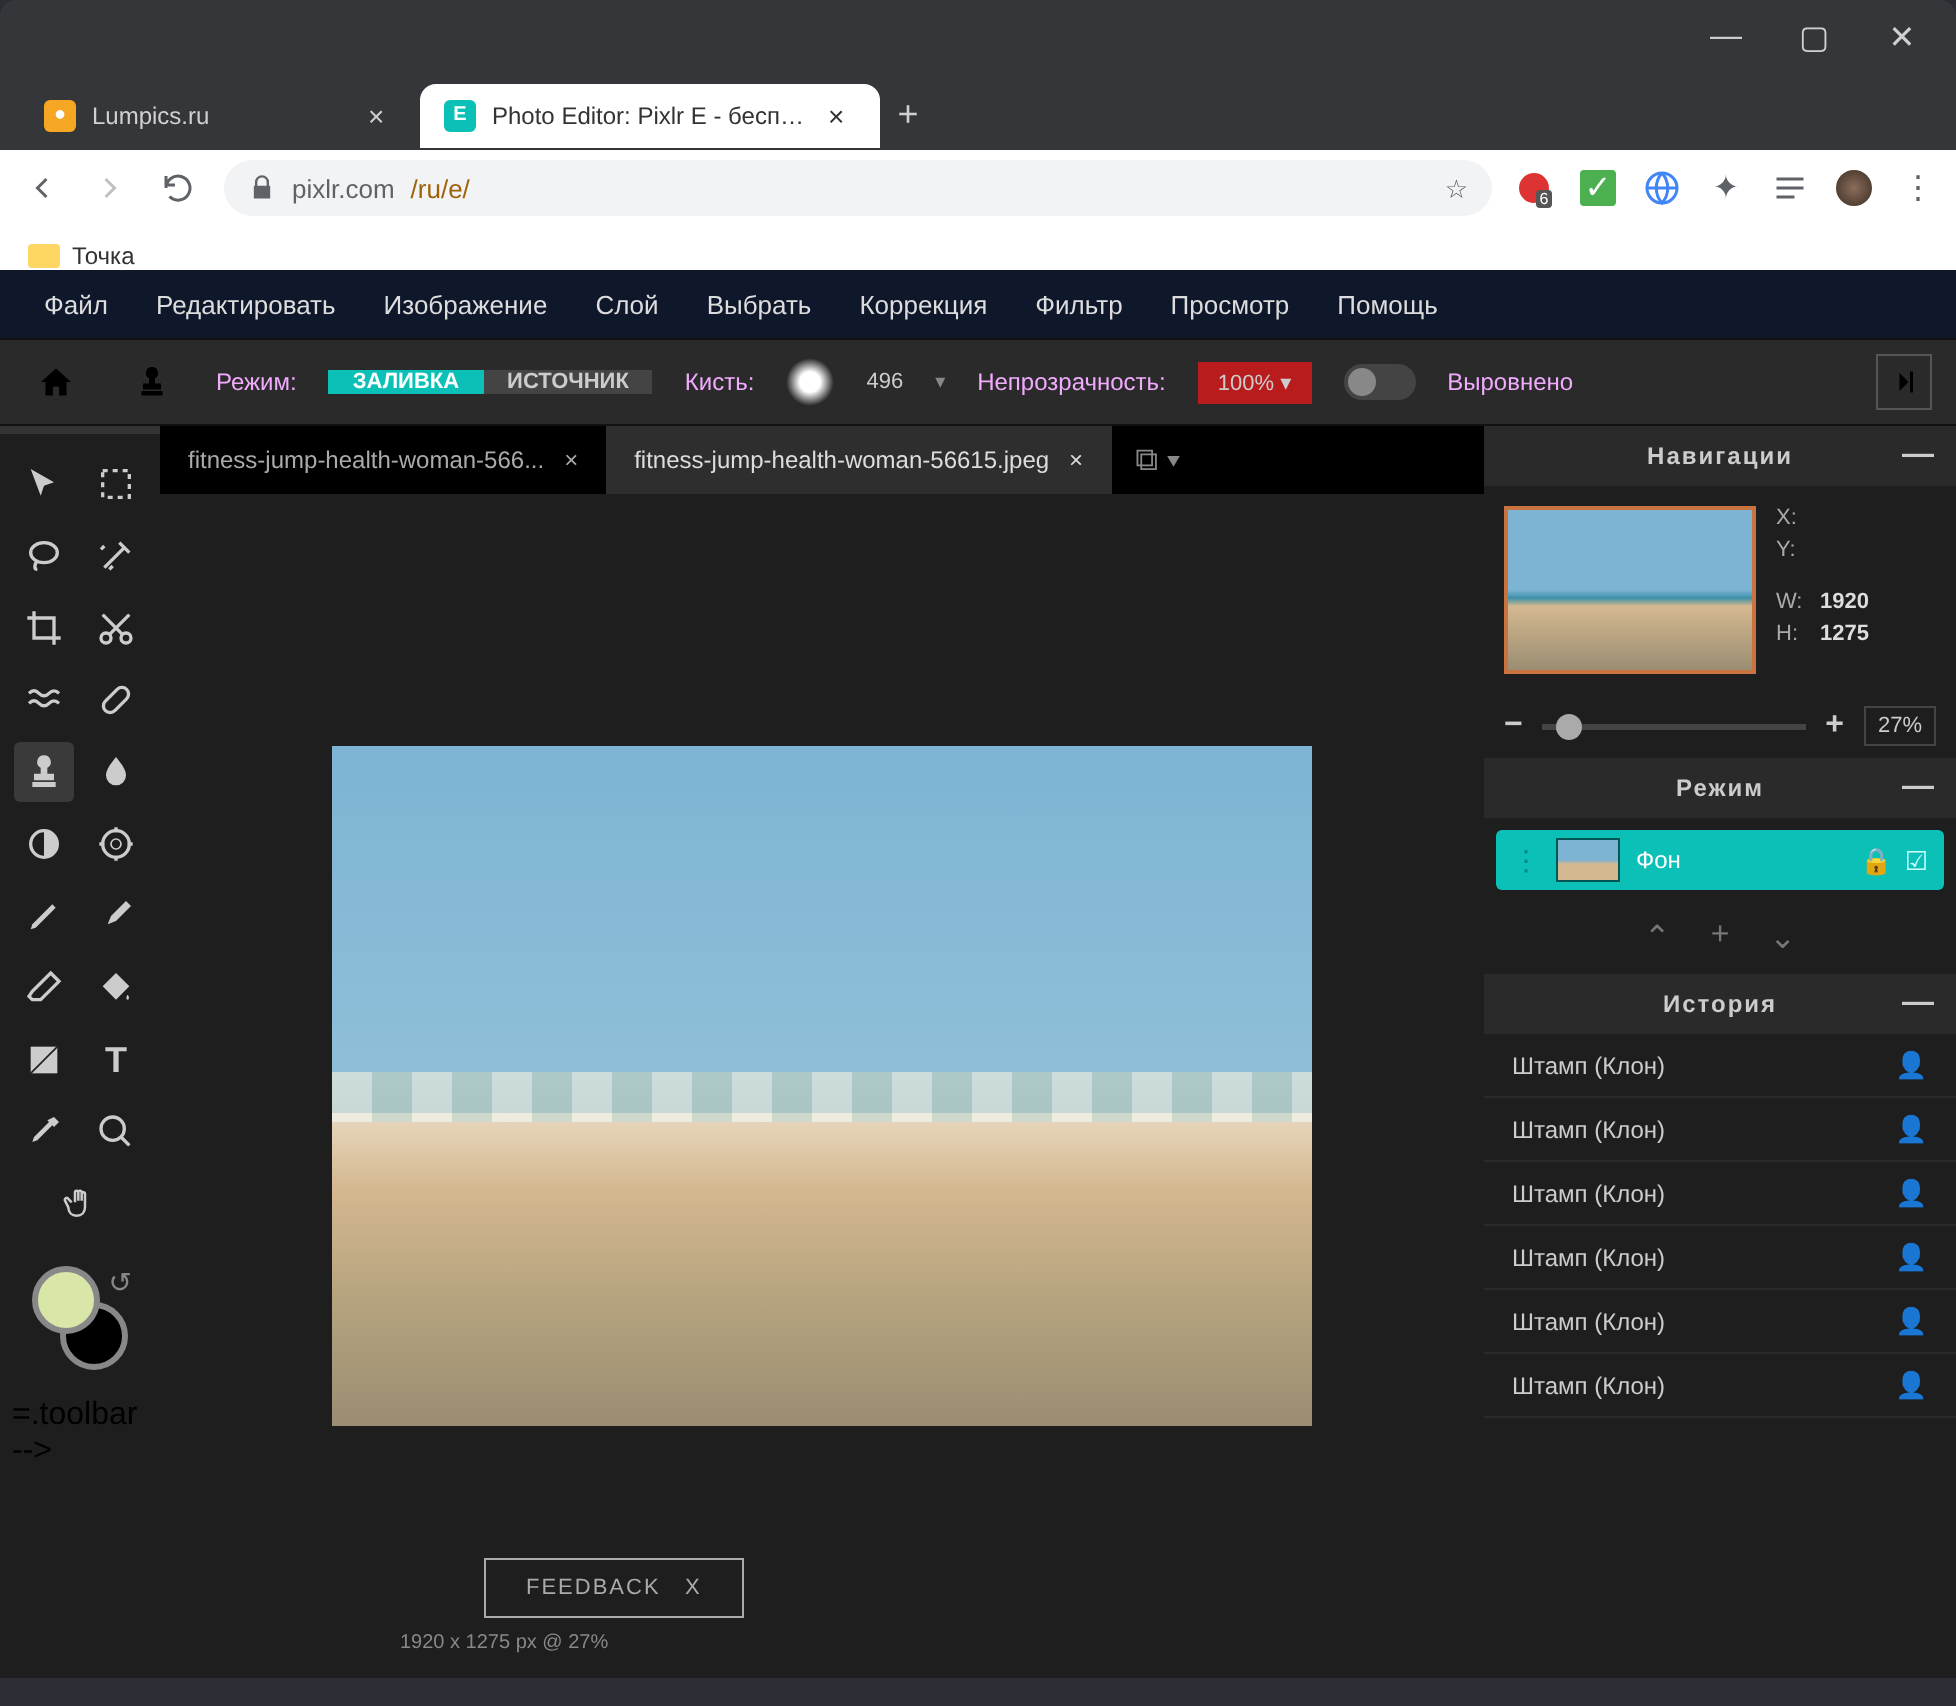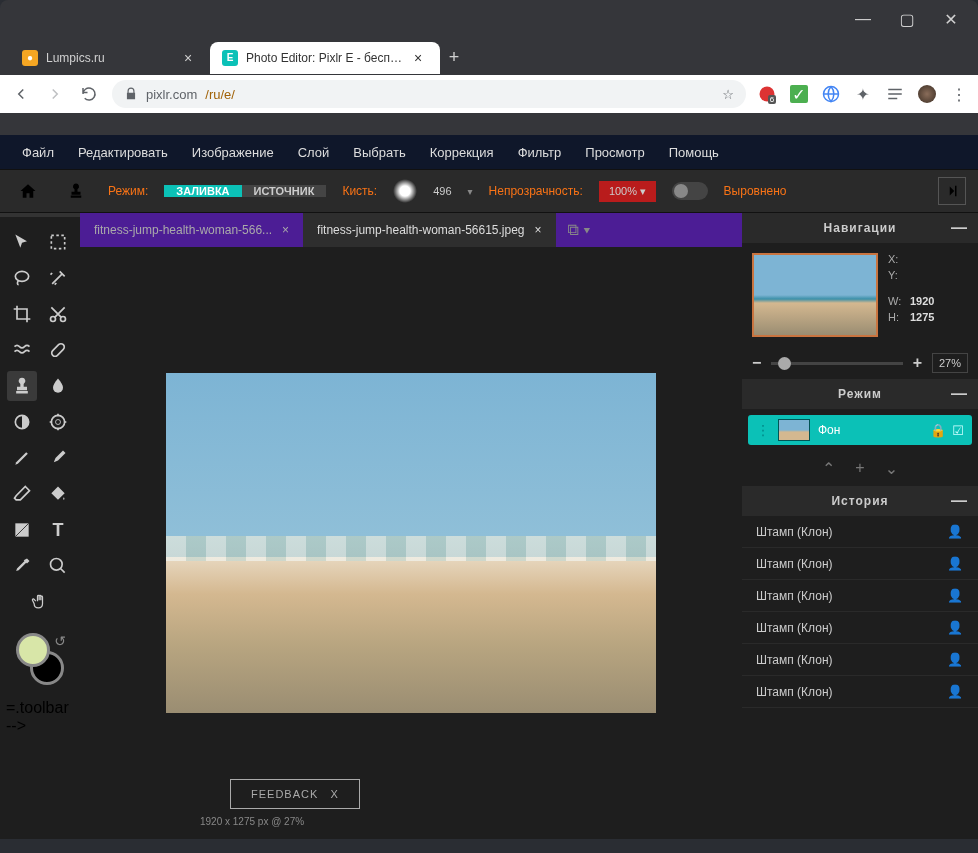--- a/index.html
+++ b/index.html
@@ -27,21 +27,21 @@
 .bookmarks-row { background: #fff; height: 30px; display: flex; align-items: center; padding: 0 14px; gap: 6px; font-size: 12px; color: #333; border-bottom: 1px solid #ddd; }
 .bk-icon { width: 16px; height: 12px; background: #fdd663; border-radius: 2px; }
 
 
 .app-menu { background: #0f172a; height: 34px; display: flex; align-items: center; padding: 0 12px; gap: 4px; }
 .menu-item { font-size: 13px; color: #ddd; padding: 6px 10px; cursor: pointer; }
 
 
 .tool-opts { background: #2a2a2a; height: 44px; display: flex; align-items: center; padding: 0 12px; gap: 16px; border-top: 1px solid #111; border-bottom: 1px solid #111; }
 .home-icon, .stamp-icon { width: 32px; height: 32px; display: flex; align-items: center; justify-content: center; cursor: pointer; }
-.opt-label { font-size: 12px; color: #f97316; }
+.opt-label { font-size: 12px; color: #f0abfc; }
 .mode-btn { padding: 0 12px; font-size: 11px; font-weight: bold; cursor: pointer; }
 .mode-fill { background: #0bc1b7; color: #fff; }
 .mode-src { background: #444; color: #ccc; }
 .brush-preview { width: 24px; height: 24px; background: radial-gradient(circle, #fff 30%, transparent 70%); }
 .brush-size { font-size: 11px; color: #ccc; }
 .opacity-val { background: #b91c1c; padding: 4px 10px; font-size: 11px; color: #ccc; }
 .toggle { width: 36px; height: 18px; background: #444; border-radius: 9px; position: relative; cursor: pointer; }
 .toggle::after { content: ''; position: absolute; width: 14px; height: 14px; background: #888; border-radius: 50%; top: 2px; left: 2px; }
 .panel-toggle { margin-left: auto; width: 28px; height: 28px; border: 1px solid #555; display: flex; align-items: center; justify-content: center; cursor: pointer; }
 
@@ -53,28 +53,28 @@
 .tool-row { display: flex; gap: 6px; justify-content: center; }
 .tool { width: 30px; height: 30px; display: flex; align-items: center; justify-content: center; cursor: pointer; border-radius: 3px; color: #ccc; }
 .tool.active { background: #3a3a3a; }
 .color-picker { margin-top: 10px; display: flex; justify-content: center; position: relative; height: 60px; }
 .color-main { width: 34px; height: 34px; background: #d8e6a8; border: 3px solid #888; border-radius: 50%; position: absolute; left: 10px; z-index: 2; }
 .color-sec { width: 34px; height: 34px; background: #000; border: 3px solid #888; border-radius: 50%; position: absolute; left: 24px; top: 18px; }
 .color-swap { position: absolute; right: 8px; top: 0; color: #888; font-size: 14px; cursor: pointer; }
 
 
 .canvas-area { flex: 1; background: #1e1e1e; display: flex; flex-direction: column; position: relative; }
-.doc-tabs { display: flex; height: 34px; background: #4c1d95; }
+.doc-tabs { display: flex; height: 34px; background: #000000; }
 .doc-tab { display: flex; align-items: center; padding: 0 14px; gap: 10px; font-size: 12px; color: #aaa; cursor: pointer; }
 .doc-tab.active { background: #2e2e2e; color: #ddd; }
 .doc-tabs-extra { display: flex; align-items: center; padding: 0 12px; gap: 8px; }
 .canvas-viewport { flex: 1; display: flex; align-items: center; justify-content: center; padding: 30px; }
 .canvas-image { width: 490px; height: 340px; background: linear-gradient(180deg, #7db4d4 0%, #8fbfd8 48%, #3c90a8 48%, #2a7a95 54%, #e8d8c0 54%, #d4b890 65%, #b8a580 80%, #9a8d72 100%); position: relative; overflow: hidden; }
 .wave-foam { position: absolute; top: 48%; left: 0; right: 0; height: 25px; background: repeating-linear-gradient(90deg, #f0f0e8 0 20px, #c8d8d0 20px 40px); opacity: 0.8; }
-.feedback-btn { position: absolute; bottom: 30px; left: 150px; border: 1px solid #aaa; padding: 8px 20px; font-size: 11px; color: #aaa; letter-spacing: 1px; cursor: pointer; }
+.feedback-btn { position: absolute; bottom: 30px; left: 162px; border: 1px solid #aaa; padding: 8px 20px; font-size: 11px; color: #aaa; letter-spacing: 1px; cursor: pointer; }
 .status-bar { position: absolute; bottom: 12px; left: 120px; font-size: 10px; color: #888; }
 
 
 .right-panels { width: 236px; background: #1e1e1e; display: flex; flex-direction: column; }
 .panel-head { background: #2a2a2a; height: 30px; display: flex; align-items: center; justify-content: center; font-size: 12px; font-weight: bold; color: #ccc; position: relative; letter-spacing: 1px; }
 .panel-collapse { position: absolute; right: 10px; cursor: pointer; font-size: 16px; }
 .nav-panel { padding: 10px; display: flex; gap: 10px; }
 .nav-thumb { width: 126px; height: 84px; border: 2px solid #c97440; background: linear-gradient(180deg, #7db4d4 50%, #3c90a8 55%, #d4b890 60%, #9a8d72 100%); }
 .nav-info { font-size: 11px; color: #aaa; display: flex; flex-direction: column; gap: 4px; }
 .nav-info-row { display: flex; gap: 6px; }
@@ -163,20 +163,24 @@
         </div>
       <div class="ext-icon" style="color:#5f6368">✦</div>
       <div class="ext-icon" style="color:#5f6368">
           <svg viewBox="0 0 24 24">
             <path d="M3 6h18M3 12h18M3 18h12" stroke="currentColor" stroke-width="2"></path>
           </svg>
         </div>
       <div class="ext-icon" style="border-radius:50%;background:radial-gradient(circle,#8a6d5a,#3a2d23)"></div>
       <div class="ext-icon" style="color:#5f6368">⋮</div>
     </div>
+  </div>
+  <div class="bookmarks-row">
+    <div class="bk-icon"></div>
+    <span>Точка</span>
   </div>
 </div>
 
 <div class="app-menu">
   <div class="menu-item">Файл</div>
   <div class="menu-item">Редактировать</div>
   <div class="menu-item">Изображение</div>
   <div class="menu-item">Слой</div>
   <div class="menu-item">Выбрать</div>
   <div class="menu-item">Коррекция</div>

